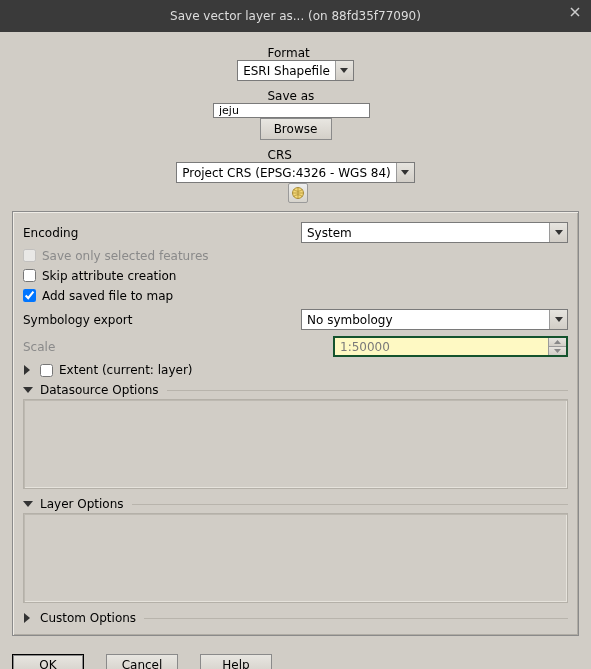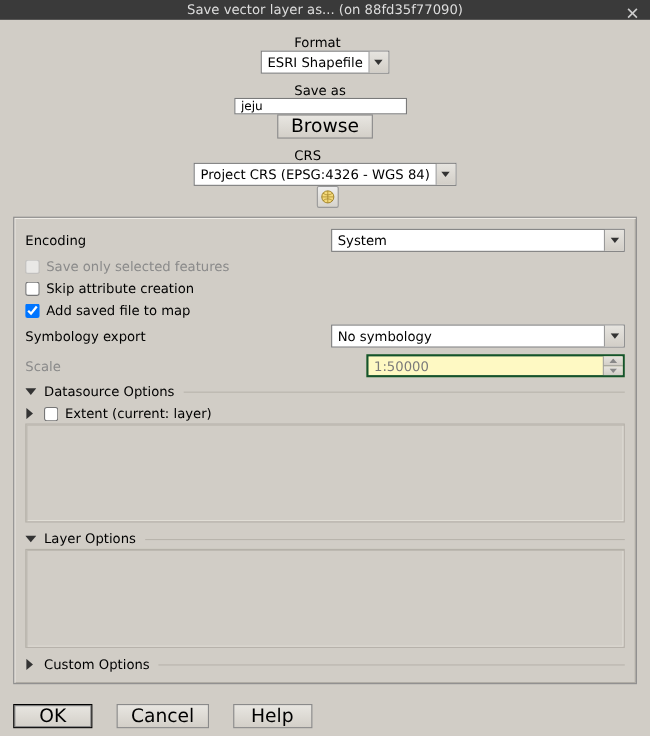--- a/index.html
+++ b/index.html
@@ -8,21 +8,21 @@
     font-size: 12px;
     background: #d1cdc6;
     width: 591px;
     height: 669px;
     overflow: hidden;
     color: #000;
   }
   .titlebar {
     background: #3a3a3a;
     color: #ddd;
-    height: 18px;
+    height: 32px;
     display: flex;
     align-items: center;
     justify-content: center;
     position: relative;
     text-align: center;
   }
   .titlebar .title { font-size: 12px; }
   .titlebar .close {
     position: absolute;
     right: 8px;
@@ -80,21 +80,21 @@
     padding: 0 5px;
     font-family: inherit;
     font-size: 11px;
   }
   .btn {
     background: linear-gradient(#e8e6e1,#d3cfc8);
     border: 1px solid #8a8a8a;
     height: 22px;
     padding: 0 12px;
     font-family: inherit;
-    font-size: 17px;
+    font-size: 12px;
     cursor: pointer;
     display: inline-flex;
     align-items: center;
     justify-content: center;
   }
   .btn.wide { min-width: 72px; }
   .btn.default {
     border: 1px solid #000;
     box-shadow: 0 0 0 1px #8a8a8a inset;
   }
@@ -120,21 +120,21 @@
     display: flex;
     align-items: center;
     margin-bottom: 6px;
   }
   .opt-row .opt-label {
     width: 278px;
     flex-shrink: 0;
   }
   .checkbox-row {
     display: flex;
-    align-items: flex-end;
+    align-items: flex-start;
     margin-bottom: 6px;
   }
   .checkbox-row input[type="checkbox"] {
     margin-right: 6px;
     width: 13px;
     height: 13px;
   }
   .disabled-text {
     color: #8a8a8a;
   }
@@ -301,38 +301,38 @@
             </div>
           <div>
               <svg width="7" height="4">
                 <path d="M0 0 L7 0 L3.5 4 Z" fill="#888"></path>
               </svg>
             </div>
         </div>
       </div>
     </div>
 
+    <div class="collapsible">
+      <div class="toggle">
+        <svg class="tri" width="8" height="10">
+            <path d="M1 0 L1 10 L7 5 Z" fill="#333"></path>
+          </svg>
+      </div>
+      <input type="checkbox" style="margin-right: 6px;">
+      <span>Extent (current: layer)</span>
+    </div>
+
     <div class="collapsible" style="margin-top:6px;">
       <div class="toggle">
         <svg class="tri" width="10" height="8">
             <path d="M0 1 L10 1 L5 7 Z" fill="#333"></path>
           </svg>
       </div>
       <span>Datasource Options</span>
       <div class="section-line"></div>
-    </div>
-
-    <div class="collapsible">
-      <div class="toggle">
-        <svg class="tri" width="8" height="10">
-            <path d="M1 0 L1 10 L7 5 Z" fill="#333"></path>
-          </svg>
-      </div>
-      <input type="checkbox" style="margin-right: 6px;">
-      <span>Extent (current: layer)</span>
     </div>
     <div class="section-box"></div>
 
     <div class="collapsible">
       <div class="toggle">
         <svg class="tri" width="10" height="8">
             <path d="M0 1 L10 1 L5 7 Z" fill="#333"></path>
           </svg>
       </div>
       <span>Layer Options</span>

